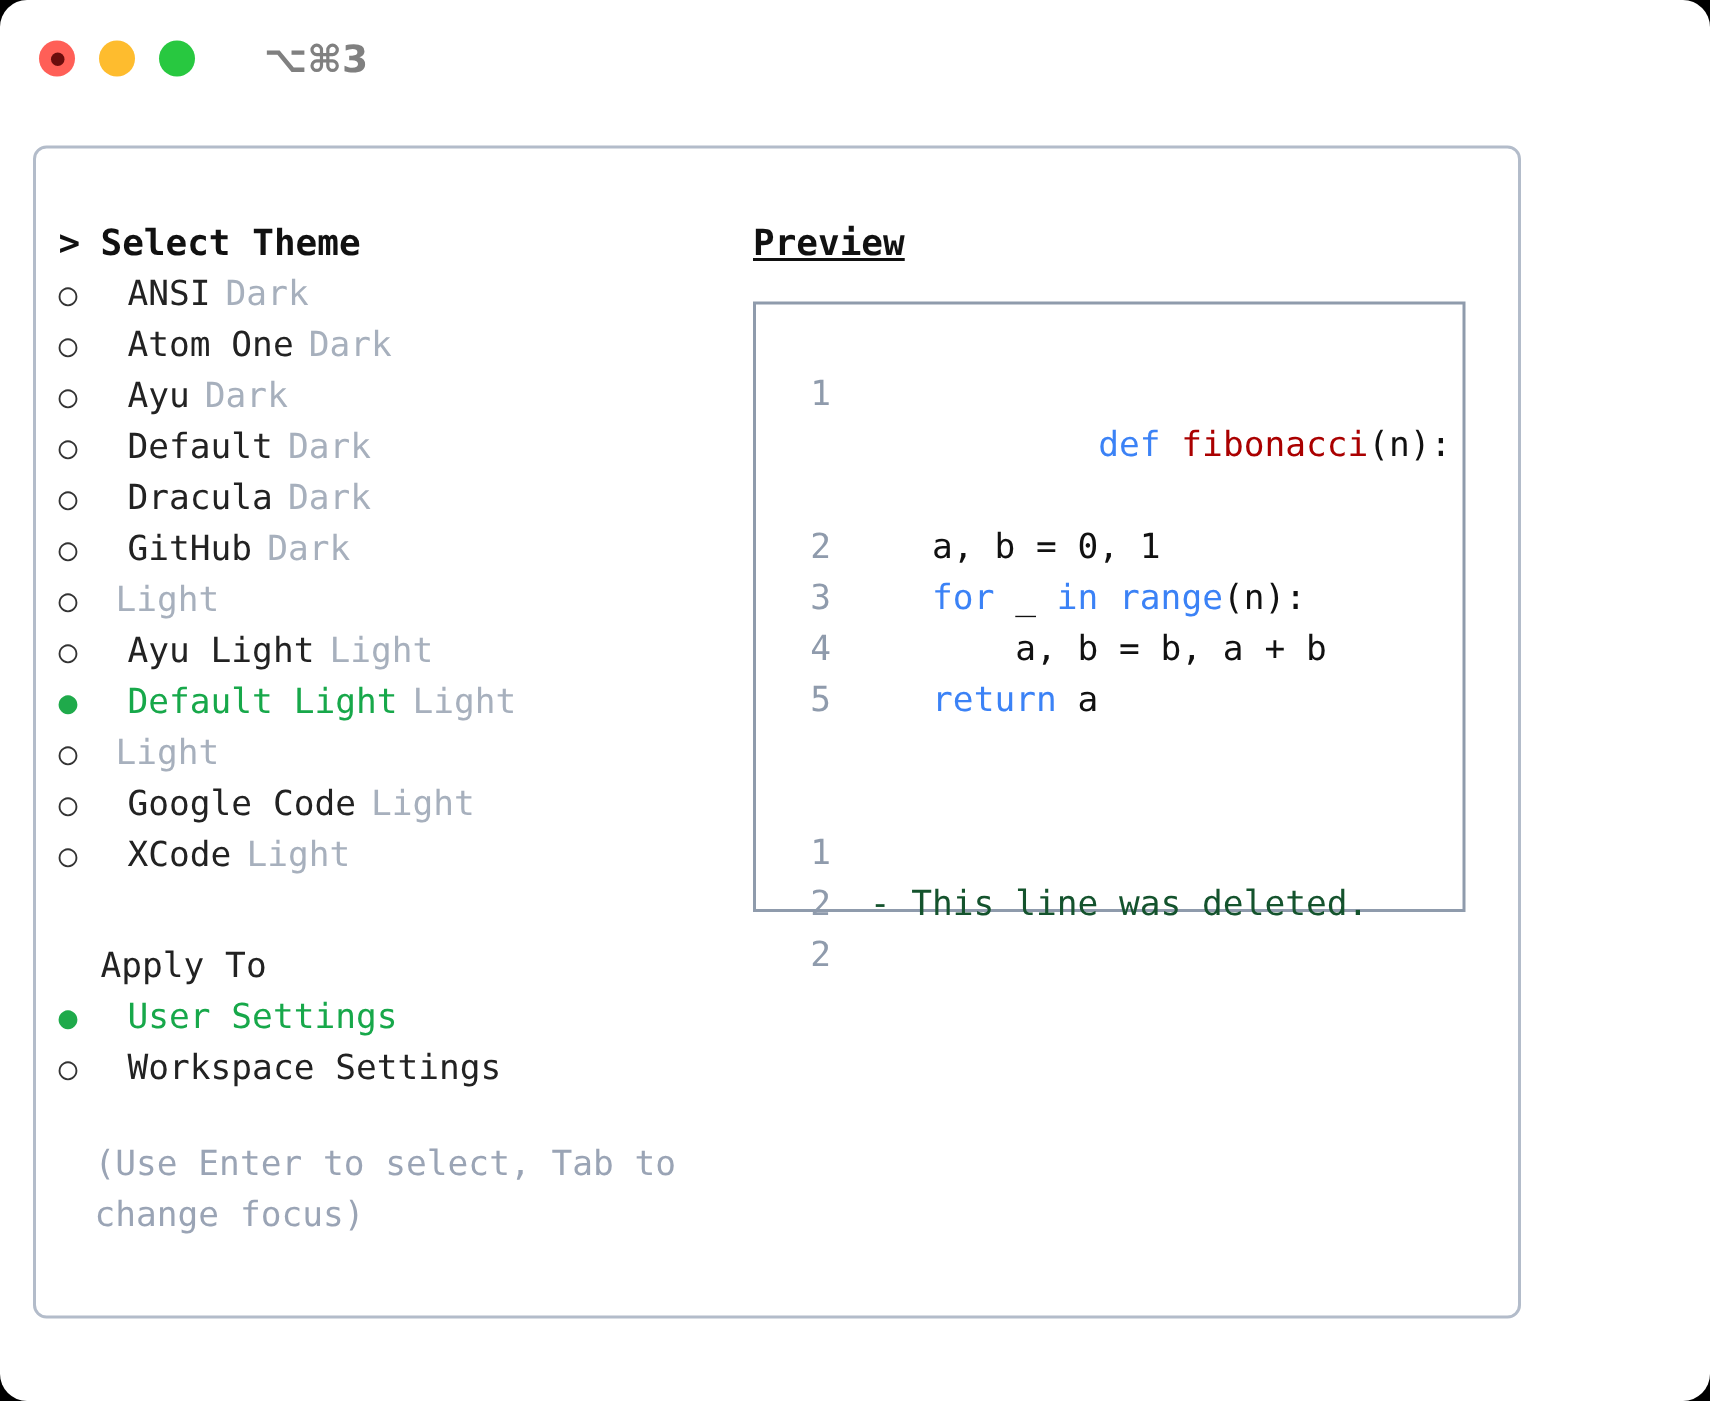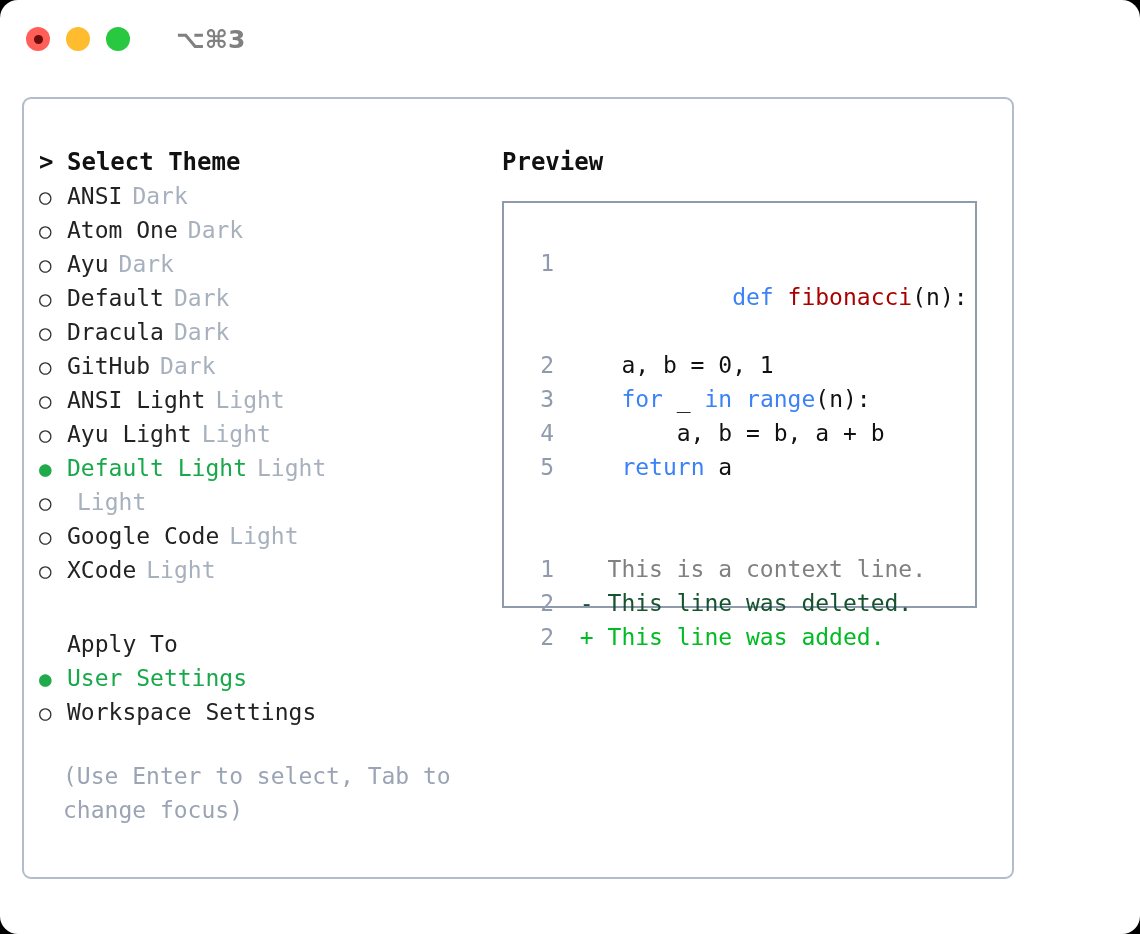--- a/index.html
+++ b/index.html
@@ -112,21 +112,21 @@
   }
   .bullet.blank { color: transparent; }
 
   .heading-row {
     font-weight: bold;
     color: #111111;
     font-size: 24px;
   }
   .heading-row .bullet { color: #111111; font-weight: bold; font-size: 24px; }
 
-  .label { color: #222222; }
+  .label { color: #222222; margin-left: 18px; }
   .label.sel { color: #17a84a; }
   .tag {
     color: #a7b0bd;
     margin-left: 10px;
   }
 
   .section-label {
     color: #222222;
     font-size: 23px;
   }
@@ -149,20 +149,21 @@
     left: 478px;
     top: 46px;
     width: 500px;
   }
   .preview-title {
     font-size: 24px;
     font-weight: bold;
     color: #111111;
     line-height: 34px;
     margin-bottom: 22px;
+    text-decoration: underline;
   }
   .code-box {
     width: 475px;
     height: 407px;
     border: 2px solid #8f9bac;
     box-sizing: border-box;
     background: #ffffff;
     padding: 43px 0 0 14px;
   }
   .code-line {
@@ -240,21 +241,20 @@
       </div>
 
       <div class="row">
         <span class="bullet">○</span>
         <span class="label">GitHub</span>
         <span class="tag">Dark</span>
       </div>
 
       <div class="row">
         <span class="bullet">○</span>
-        <span class="label">ANSI Light</span>
         <span class="tag">Light</span>
       </div>
 
       <div class="row">
         <span class="bullet">○</span>
         <span class="label">Ayu Light</span>
         <span class="tag">Light</span>
       </div>
 
       <div class="row">
@@ -332,30 +332,28 @@
         <div class="code-line">
           <span class="lnum">5</span>
           <span class="code-text"><span>    </span><span class="kw">return</span><span> a</span></span>
         </div>
 
         <div class="blank-line"></div>
         <div class="blank-line"></div>
 
         <div class="code-line">
           <span class="lnum">1</span>
-          <span class="ctx">   This is a context line.</span>
         </div>
 
         <div class="code-line">
           <span class="lnum">2</span>
           <span class="del"> - This line was deleted.</span>
         </div>
 
         <div class="code-line">
           <span class="lnum">2</span>
-          <span class="add"> + This line was added.</span>
         </div>
 
       </div>
     </div>
 
   </div>
 </div>
 
 </body></html>

